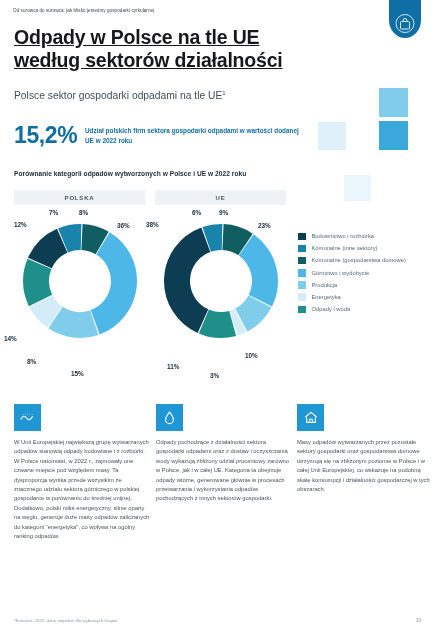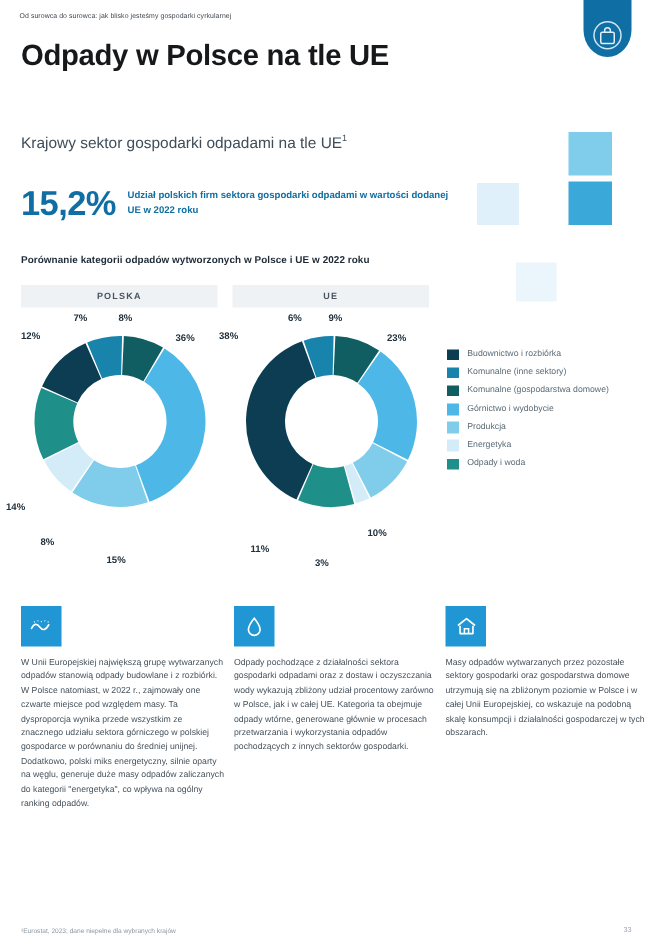--- a/index.html
+++ b/index.html
@@ -33,21 +33,21 @@
   }
   .badge svg{ position:absolute; left:50%; top:18px; transform:translateX(-50%); }
 
   
   .headline{
     position:absolute; left:14px; top:26px;
     width:300px;
     font-size:19.5px; font-weight:bold; line-height:1.16;
     color:#17181a; letter-spacing:-.2px;
   }
-  .headline span{ display:block; }
+  .headline span{ display:block;text-decoration:underline; }
 
   
   .subhead{
     position:absolute; left:14px; top:90px;
     font-size:10.3px; color:#3f4d58; font-weight:normal;
   }
   .subhead sup{ font-size:6px; }
 
   
   .sq{ position:absolute; }
@@ -131,24 +131,25 @@
 <div class="badge">
   <div class="ring"></div>
   <svg width="11" height="12" viewBox="0 0 11 12">
     <rect x="1" y="3.5" width="9" height="7.5" rx="1" fill="none" stroke="#dff0fa" stroke-width="1"></rect>
     <path d="M3.6 3.5 V2.4 a1.9 1.9 0 0 1 3.8 0 V3.5" fill="none" stroke="#dff0fa" stroke-width="1"></path>
   </svg>
 </div>
 
 <div class="headline">
   <span>Odpady w Polsce na tle UE</span>
+  <span>według sektorów działalności</span>
 </div>
 
 <div class="subhead">
-  <span>Krajowy sektor gospodarki odpadami na tle UE</span><sup>1</sup>
+  <span>Polsce sektor gospodarki odpadami na tle UE</span><sup>1</sup>
 </div>
 
 <div class="sq sq1"></div>
 <div class="sq sq2"></div>
 <div class="sq sq3"></div>
 <div class="sq sq4"></div>
 
 <div class="kpi">15,2%</div>
 <div class="kpi-text">Udział polskich firm sektora gospodarki odpadami w wartości dodanej UE w 2022 roku</div>
 

